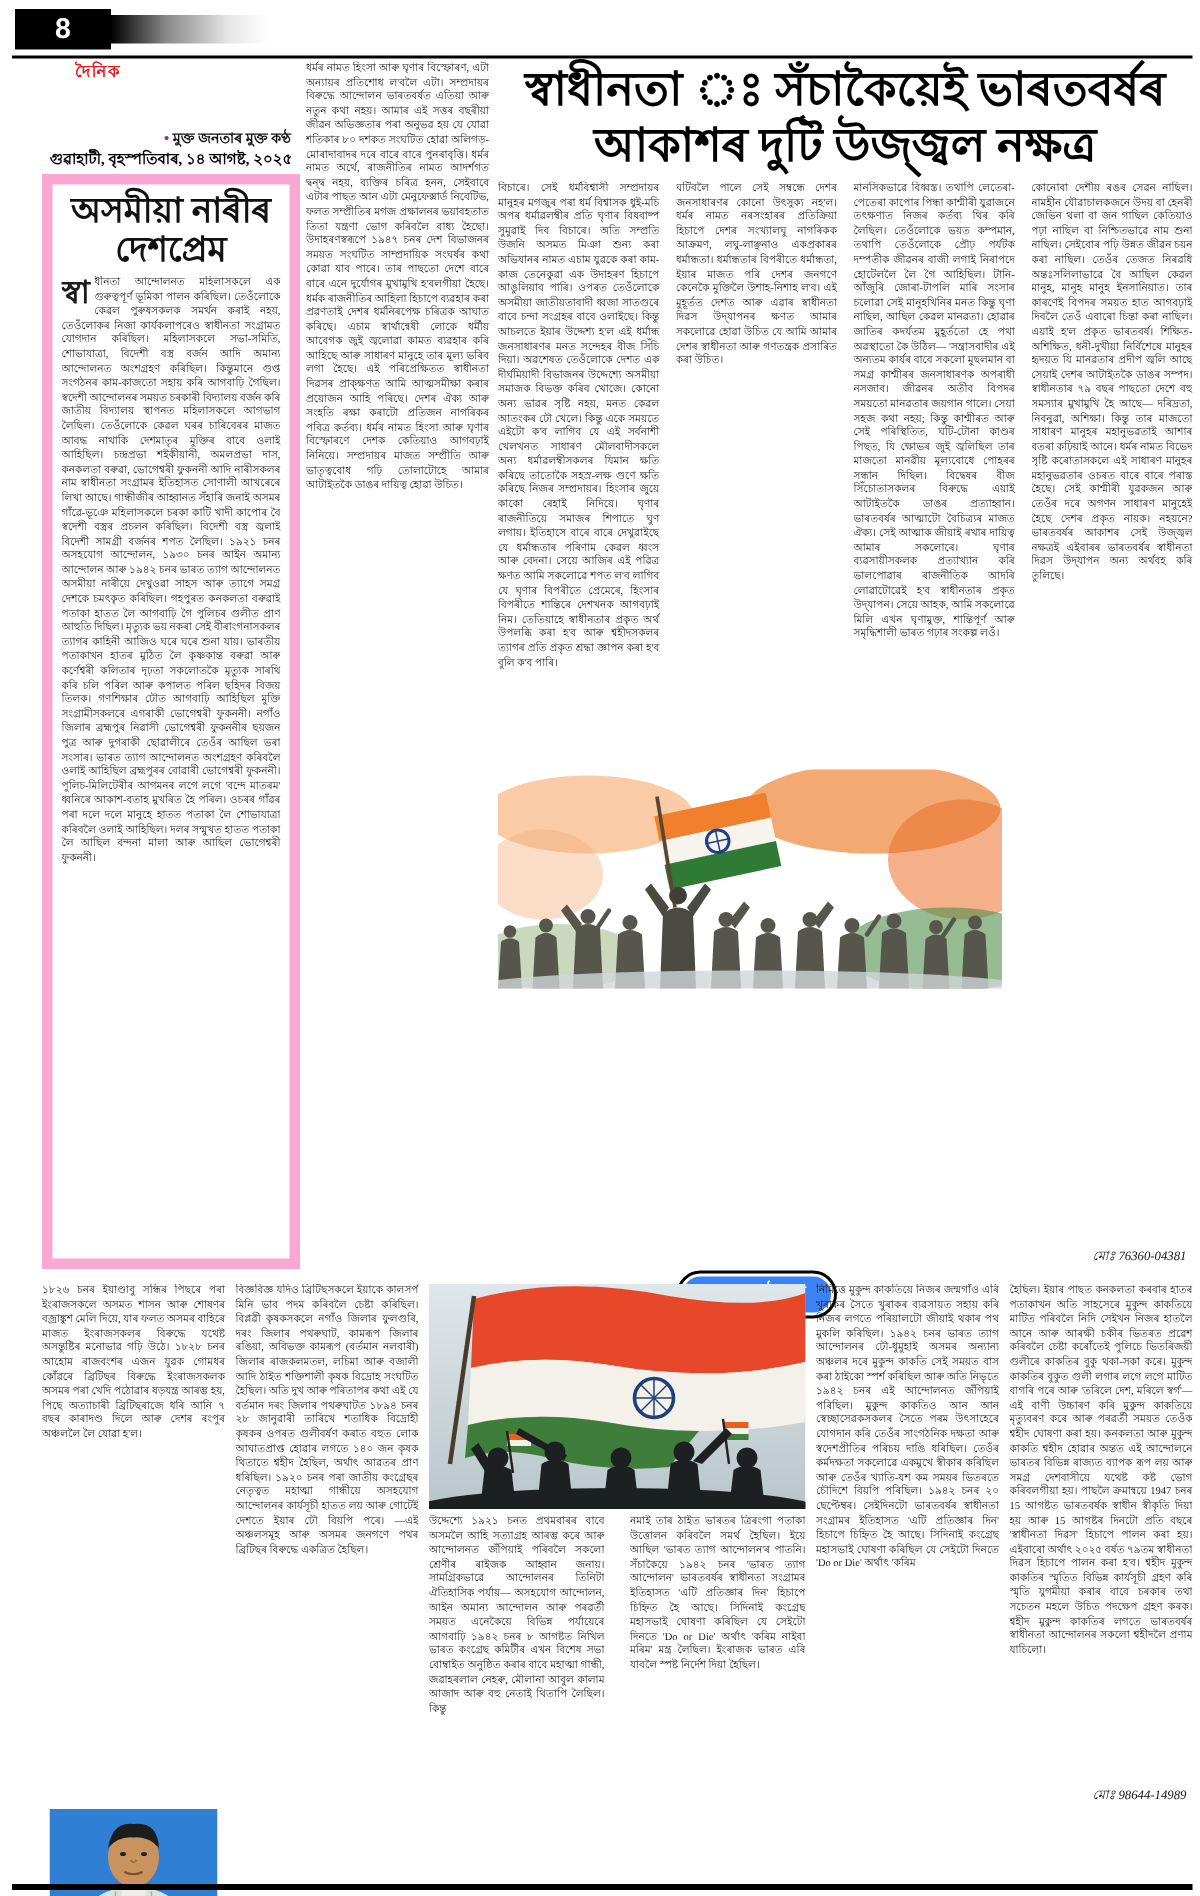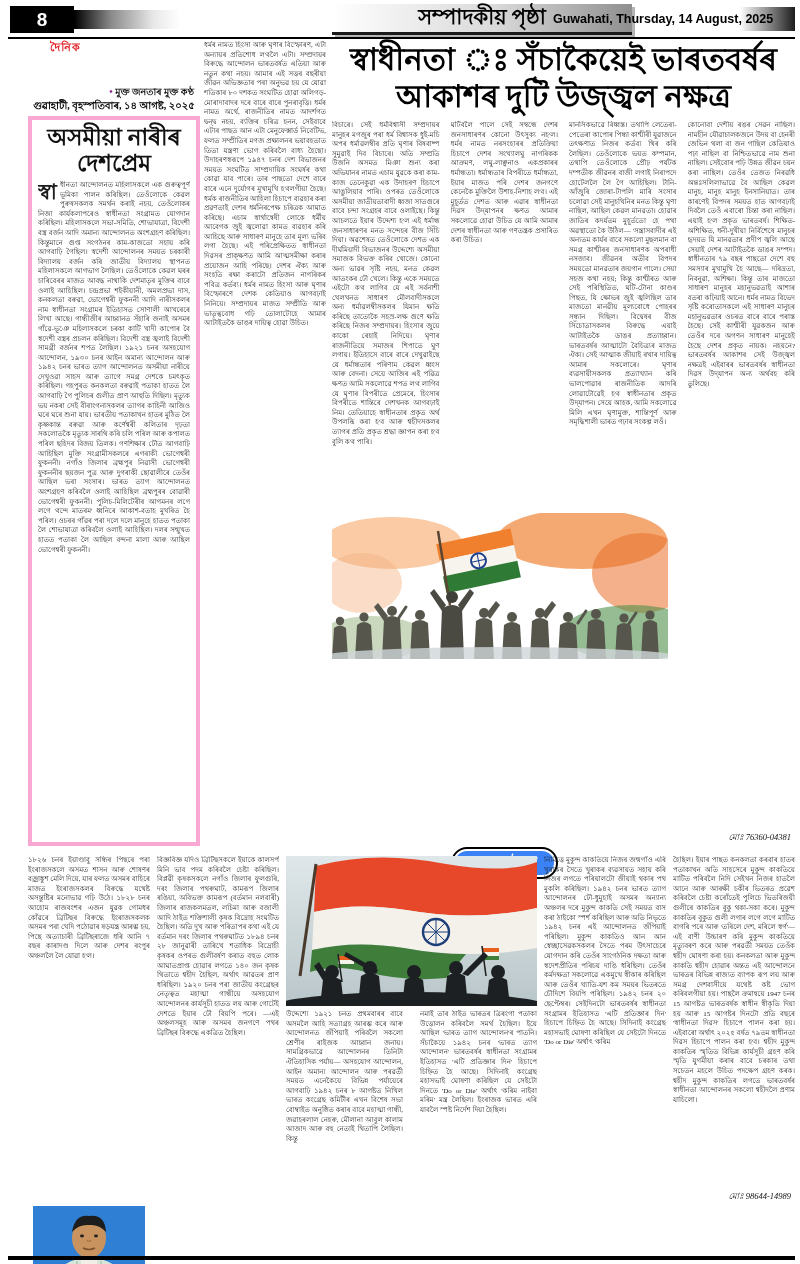--- a/index.html
+++ b/index.html
@@ -42,21 +42,21 @@
   .mh-title { position:absolute; left:0; top:8px; width:172px; display:flex; align-items:flex-end;
               justify-content:center; font-size:33px; font-weight:bold; color:#000; line-height:34px; }
   .mh-logo { width:20px; height:30px; margin:0 1px; }
   .mh-slogan { position:absolute; left:0; top:44px; width:172px; text-align:right; padding-right:6px;
                font-size:9.5px; font-weight:bold; color:#111; }
   .mh-slogan .dot { color:#8b2f8f; font-size:10px; }
   .mh-dateline { position:absolute; left:0; top:57px; width:172px; text-align:center;
                  font-size:10px; font-weight:bold; color:#000; }
 
   .boxart { position:absolute; left:0; top:75px; width:172px; height:730px;
-            border:4px solid #f9a8d4; padding:4px 6px; background:#fff; }
+            border:7px solid #f9a8d4; padding:4px 6px; background:#fff; }
   .boxart h2 { font-size:23px; line-height:26px; text-align:center; font-weight:bold; margin:1px 0 4px 0; }
   .boxart .bodytxt { height:690px; }
 
   .tcol1 { position:absolute; left:176px; top:0; width:122px; height:806px; }
   .tcol1 .bodytxt { height:100%; }
 
   .main-art { position:absolute; left:304px; top:0; width:463px; height:806px; }
   .main-head { height:76px; text-align:center; font-weight:bold; color:#000; }
   .main-head .l1 { font-size:31px; line-height:38px; }
   .main-head .l2 { font-size:31px; line-height:36px; }
@@ -98,22 +98,20 @@
 </head>
 <body>
 
 <div class="page">
 
   <div class="hdr">
     <div class="pagenum-wrap">
       <div class="pagenum">8</div>
       <div class="pagefade"></div>
     </div>
-    <div class="banner">সম্পাদকীয় পৃষ্ঠা</div>
-    <div class="date-en">Guwahati, Thursday, 14 August, 2025</div>
   </div>
   <div class="hdr-rule"></div>
 
   <div class="top">
 
     <div class="left-strip">
       <div class="masthead">
         <div class="mh-daily">দৈনিক</div>
         <div class="mh-slogan"><span class="dot">•</span> <span>মুক্ত জনতাৰ মুক্ত কণ্ঠ</span></div>
         <div class="mh-dateline">গুৱাহাটী, বৃহস্পতিবাৰ, ১৪ আগষ্ট, ২০২৫</div>

